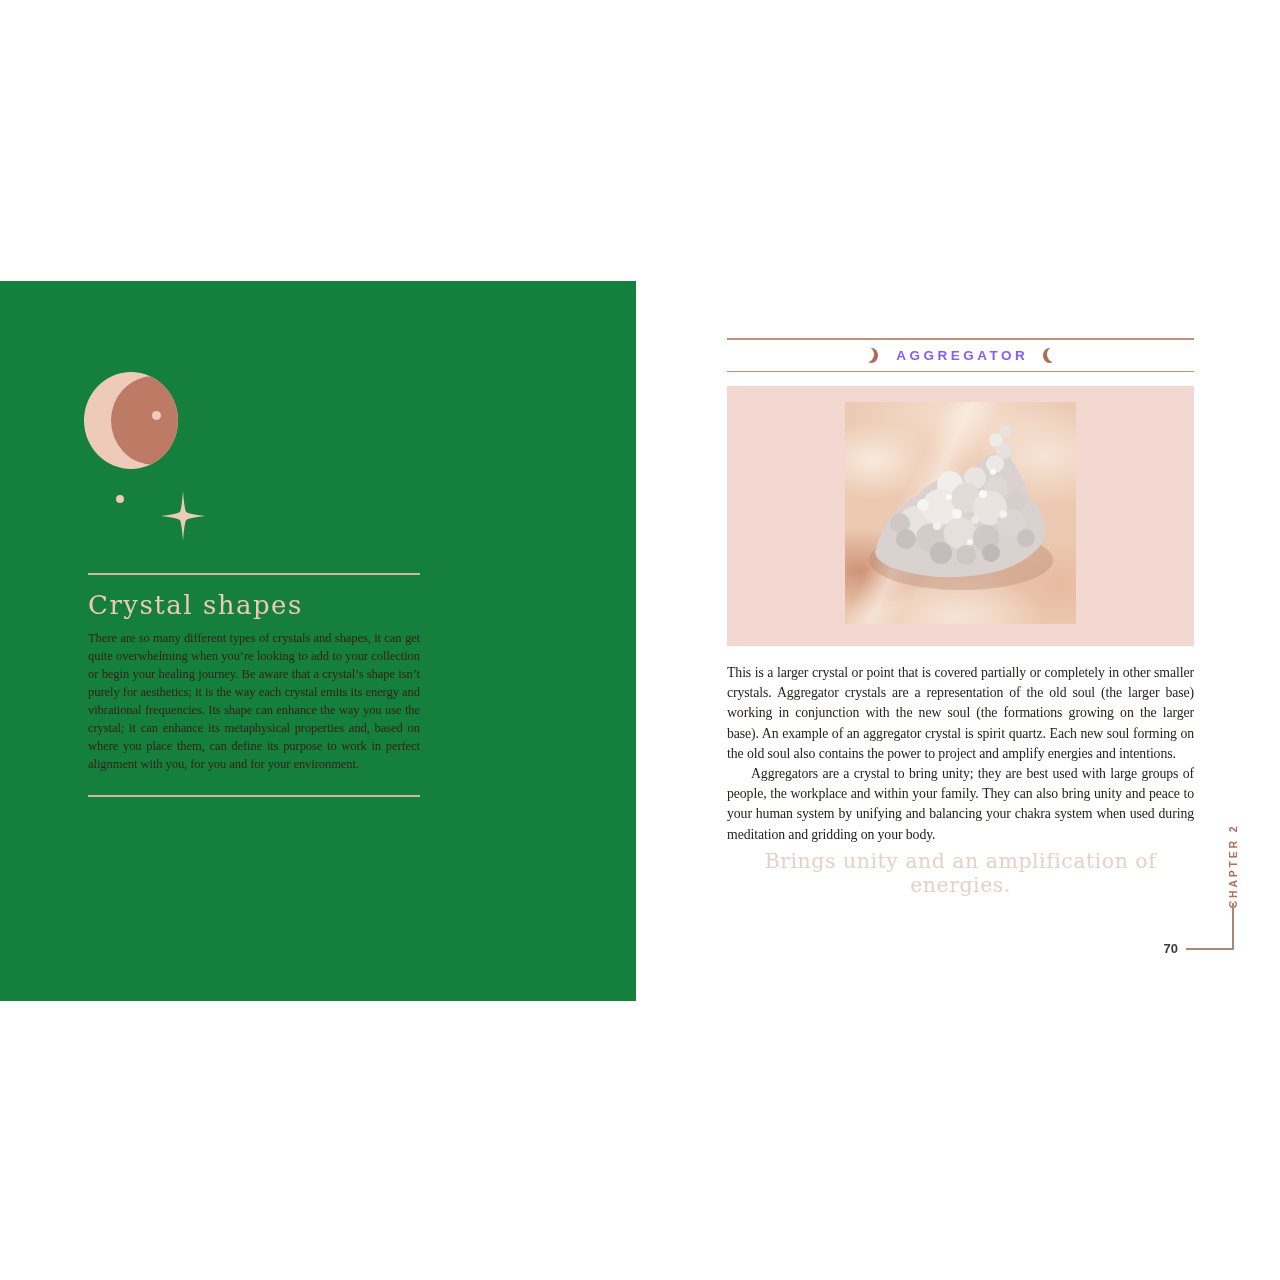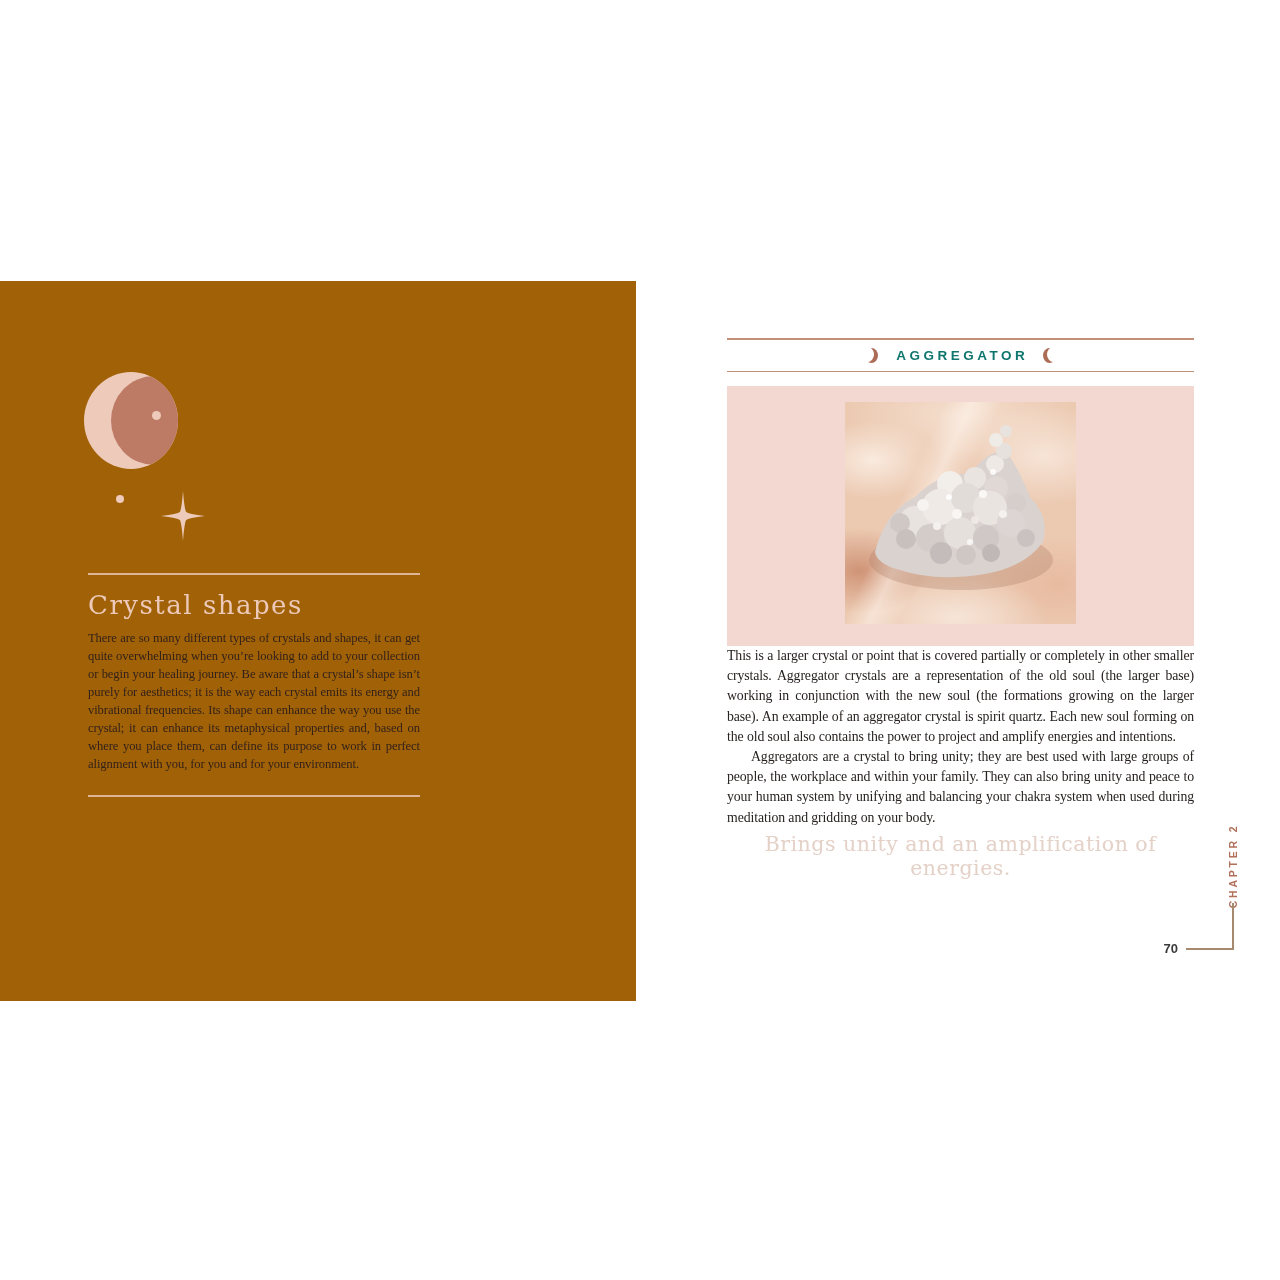--- a/index.html
+++ b/index.html
@@ -3,21 +3,21 @@
 <meta charset="utf-8">
 <style>
   html,body{margin:0;padding:0;background:#ffffff;}
   .canvas{
     position:relative;width:1280px;height:1280px;background:#ffffff;overflow:hidden;
     font-family:"Liberation Serif", serif;
   }
   
   .left-block{
     position:absolute;left:0;top:281px;width:636px;height:720px;
-    background:#a16207;
+    background:#15803d;
   }
   .moon-art{position:absolute;left:0;top:0;width:300px;height:300px;}
   .crescent{
     position:absolute;left:84px;top:91px;width:94px;height:97px;border-radius:50%;
     background:#eecaba;overflow:hidden;
   }
   .crescent-cut{
     position:absolute;left:27px;top:4px;width:86px;height:89px;border-radius:50%;
     background:#bd7b66;
   }
@@ -39,21 +39,21 @@
   .left-body p.indent{text-indent:22px;}
   .rule-left.bottom{margin-top:22px;}
   
   .right-content{position:absolute;left:727px;top:338px;width:467px;}
   .rule-right{height:1.5px;background:#c29079;}
   .header-row{
     height:31px;display:flex;align-items:center;justify-content:center;gap:15px;
   }
   .header-title{
     font-family:"Liberation Sans", sans-serif;font-size:13.5px;font-weight:600;
-    letter-spacing:3.5px;color:#0f766e;text-indent:3.5px;
+    letter-spacing:3.5px;color:#8b5cf6;text-indent:3.5px;
   }
   .mini-moon{position:relative;width:13px;height:15px;overflow:hidden;}
   .mini-moon .disc{position:absolute;left:0;top:0;width:13px;height:15px;border-radius:50%;background:#ad6c55;}
   .mini-moon .cover{position:absolute;width:13px;height:15px;border-radius:50%;background:#ffffff;}
   .mini-moon.right-sliver .cover{left:-4px;top:-1px;}  
   .mini-moon.left-sliver  .cover{left:4px;top:-1px;}   
   .pink-panel{
     margin-top:14px;height:260px;background:#f2d8d0;
     display:flex;justify-content:center;
   }
@@ -63,21 +63,21 @@
     background-image:
       linear-gradient(115deg, rgba(255,246,239,0) 30%, rgba(255,246,239,.55) 38%, rgba(255,246,239,0) 47%),
       radial-gradient(90px 55px at 12% 26%, rgba(250,236,225,.95), rgba(250,236,225,0) 70%),
       radial-gradient(120px 70px at 86% 24%, rgba(248,231,219,.9), rgba(248,231,219,0) 70%),
       radial-gradient(150px 60px at 50% 6%, rgba(245,224,208,.95), rgba(245,224,208,0) 75%),
       radial-gradient(100px 62px at 6% 76%, rgba(203,139,109,.85), rgba(203,139,109,0) 70%),
       radial-gradient(130px 60px at 48% 97%, rgba(247,230,218,.95), rgba(247,230,218,0) 70%),
       radial-gradient(110px 70px at 92% 82%, rgba(231,184,157,.85), rgba(231,184,157,0) 72%);
   }
   .photo svg{position:absolute;left:0;top:0;}
-  .right-body{}
+  .right-body{margin-top:17px;}
   .right-body p{
     margin:0;font-size:13.8px;line-height:20.2px;letter-spacing:-0.1px;
     color:#272220;text-align:justify;
   }
   .right-body p.indent{text-indent:24px;}
   .quote{
     margin-top:4px;text-align:center;
     font-family:"DejaVu Serif", serif;font-size:20.5px;letter-spacing:.5px;
     color:#e4d1c8;
   }

